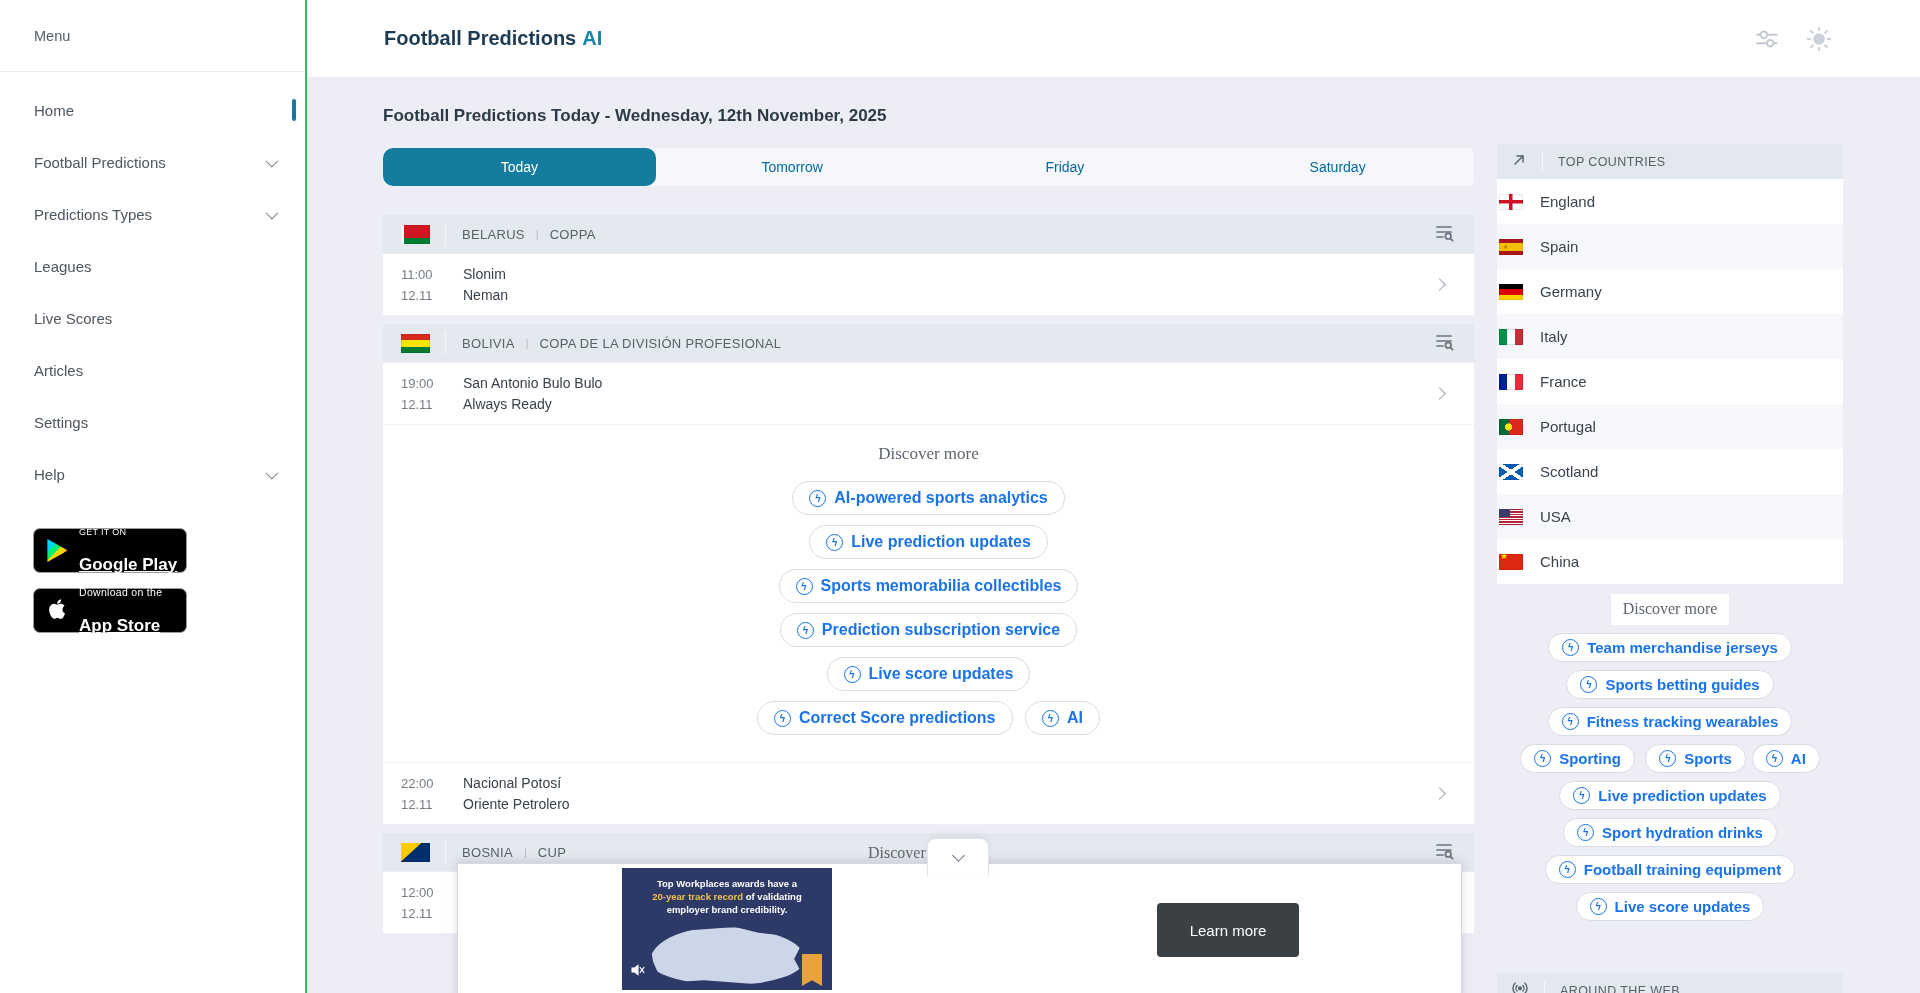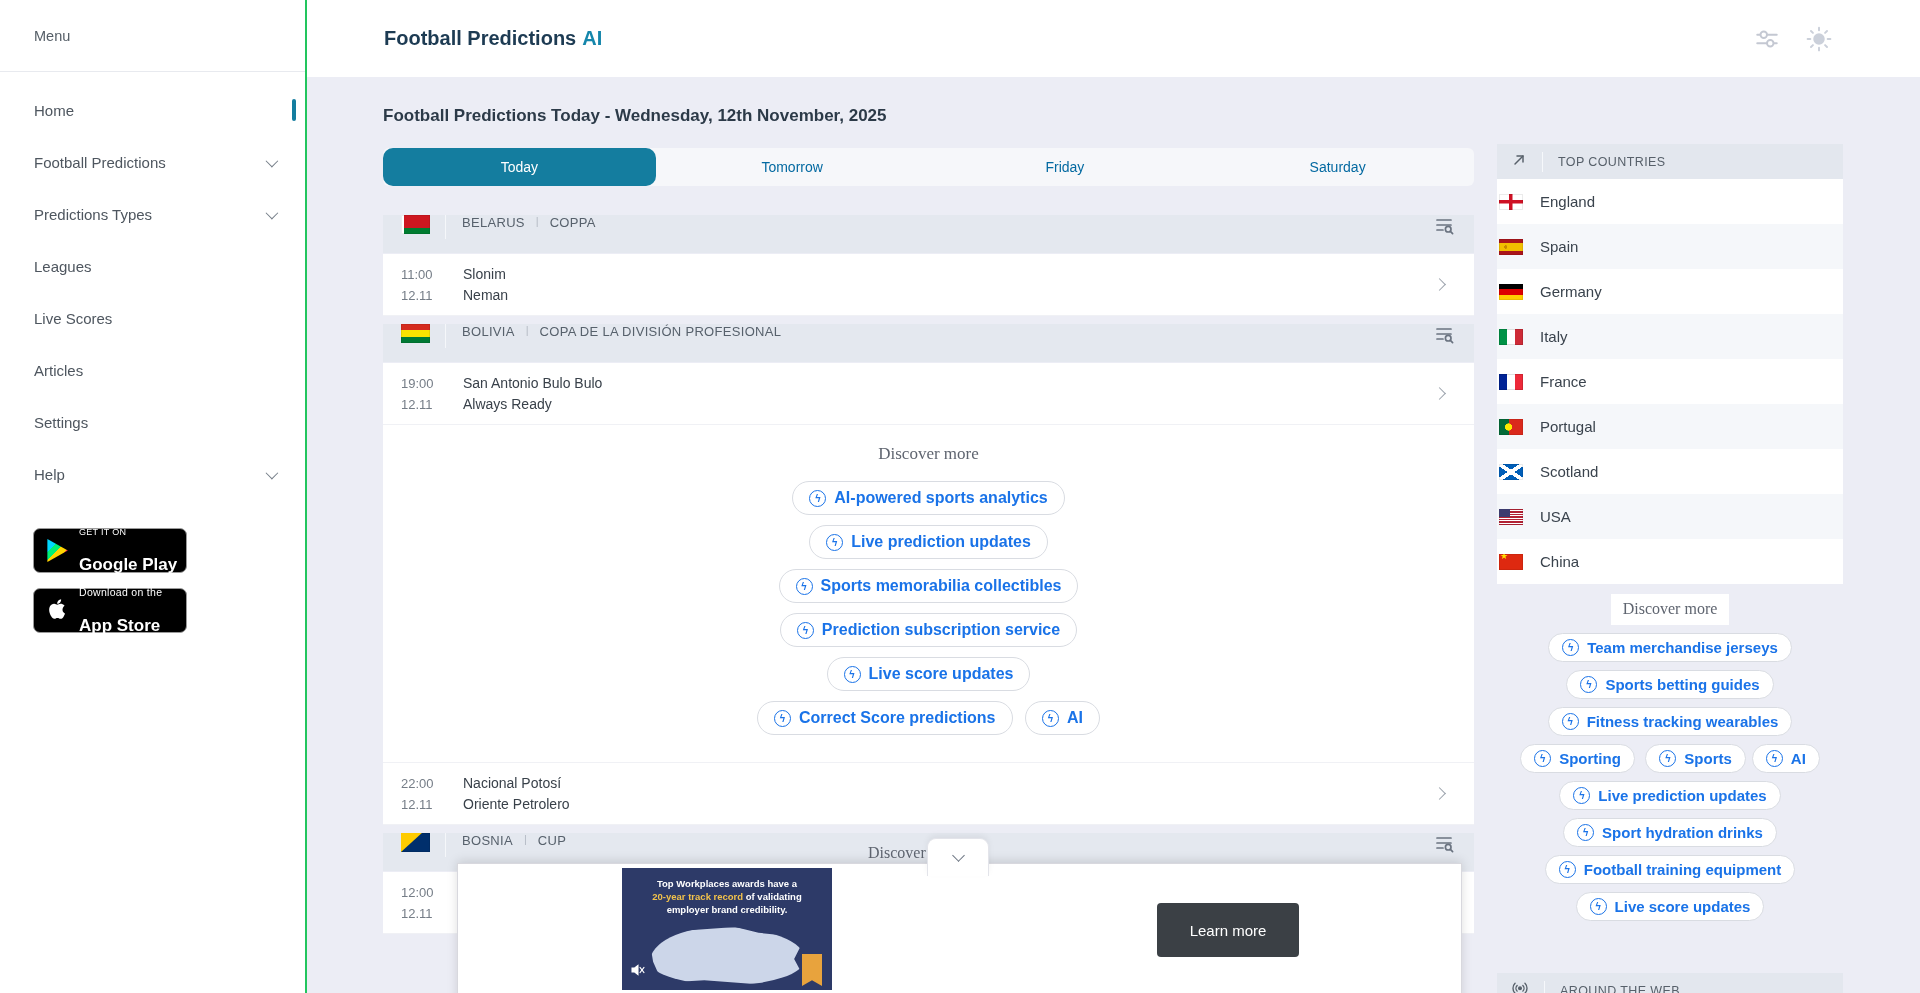--- a/index.html
+++ b/index.html
@@ -10,40 +10,40 @@
   .sidebar { position:absolute; left:0; top:0; width:307px; height:993px; background:#fff; border-right:2px solid #22c55e; }
   .menu-label { padding:28px 0 0 34px; font-size:14.5px; color:#555e67; }
   .sidebar-divider { margin-top:27px; border-top:1px solid #e8eaef; }
   .nav { margin-top:12px; }
   .nav-item { height:52px; display:flex; align-items:center; justify-content:space-between; padding:0 30px 0 34px; font-size:15px; color:#4e565f; cursor:pointer; position:relative; }
   .nav-item.active::after { content:""; position:absolute; right:9px; top:15px; width:4px; height:22px; background:#147d9f; border-radius:2px; }
   .chev-down { width:9px; height:9px; border-right:1.6px solid #747d87; border-bottom:1.6px solid #747d87; transform:rotate(45deg) translateY(-2px); }
   .badges { margin:28px 0 0 33px; }
   .store-badge { width:154px; height:45px; background:#000; border-radius:7px; margin-bottom:15px; display:flex; align-items:center; padding-left:11px; gap:10px; color:#fff; cursor:pointer; border:1px solid #9a9a9a; }
   .badge-text .l1 { font-size:9px; letter-spacing:.3px; }
-  .badge-text .l2 { font-size:17px; font-weight:600; margin-top:18px; }
+  .badge-text .l2 { font-size:17px; font-weight:600; margin-top:18px;text-decoration:underline; }
   .gp-icon { width:24px; height:24px; clip-path:polygon(10% 2%, 95% 50%, 10% 98%); background:linear-gradient(135deg,#00d7fe 0 32%,#00f076 32% 50%,#ffd400 50% 68%,#ff3a44 68%); }
 
   
   .topbar { position:absolute; left:307px; top:0; width:1613px; height:77px; background:#fff; display:flex; align-items:center; padding:0 88px 0 77px; }
   .page-title { font-size:20px; font-weight:bold; color:#1d3b53; }
   .page-title .accent { color:#1586ab; margin-left:6px; }
   .topbar-icons { margin-left:auto; display:flex; gap:26px; align-items:center; }
   .topbar-icons svg { display:block; cursor:pointer; }
 
   
   .main { position:absolute; left:383px; top:77px; width:1091px; }
   .date-heading { margin-top:29px; font-size:17px; font-weight:bold; color:#2c3a48; }
   .tabs { margin-top:22px; height:38px; background:#f6f7fa; border-radius:6px; display:flex; overflow:hidden; }
   .tab { flex:1; display:flex; align-items:center; justify-content:center; font-size:14px; color:#0369a1; cursor:pointer; }
   .tab.active { background:#147d9f; color:#fff; border-radius:10px; }
 
   .sections { margin-top:29px; }
   .group { margin-bottom:8px; }
-  .league-header { height:38px; background:#e4e8ef; display:flex; padding:0 20px 0 18px; margin-bottom:1px; }
+  .league-header { height:38px; background:#e4e8ef; display:flex; align-items:center; padding:0 20px 0 18px; margin-bottom:1px; }
   .flag { width:29px; height:19px; flex:0 0 auto; box-shadow:inset 0 0 0 1px rgba(0,0,0,.08); position:relative; overflow:hidden; }
   .lh-div { width:1px; height:24px; background:#f5f7fa; margin:0 16px 0 15px; }
   .lh-country, .lh-league { font-size:13px; color:#57616c; letter-spacing:.3px; }
   .lh-sep { color:#b4bac4; margin:0 11px; font-size:11px; }
   .lh-filter { margin-left:auto; cursor:pointer; }
 
   .match-row { background:#fff; min-height:62px; display:flex; align-items:center; padding:9px 30px 9px 18px; cursor:pointer; border-bottom:1px solid #f0f1f5; }
   .mr-times { width:42px; font-size:13px; color:#757d87; line-height:21px; }
   .mr-teams { margin-left:20px; font-size:14px; color:#39414a; line-height:21px; }
   .chev-right { width:9px; height:9px; border-top:1.6px solid #9aa1ab; border-right:1.6px solid #9aa1ab; transform:rotate(45deg); margin-left:auto; }

